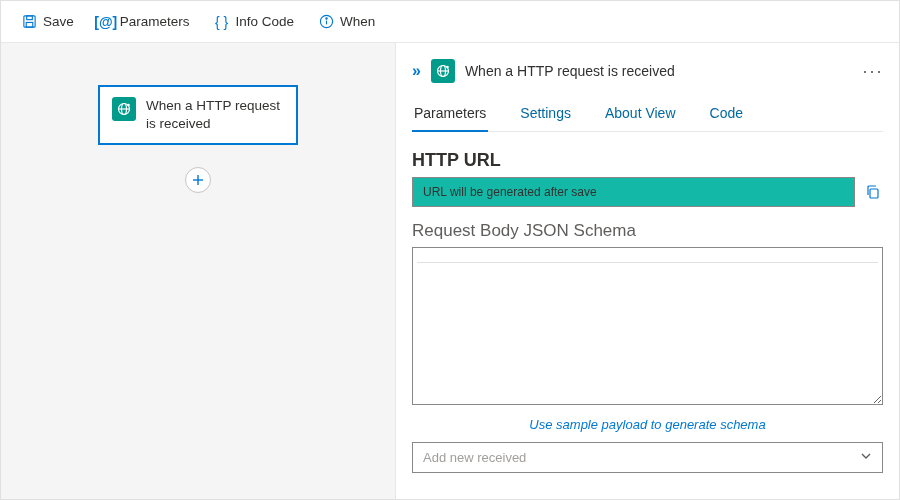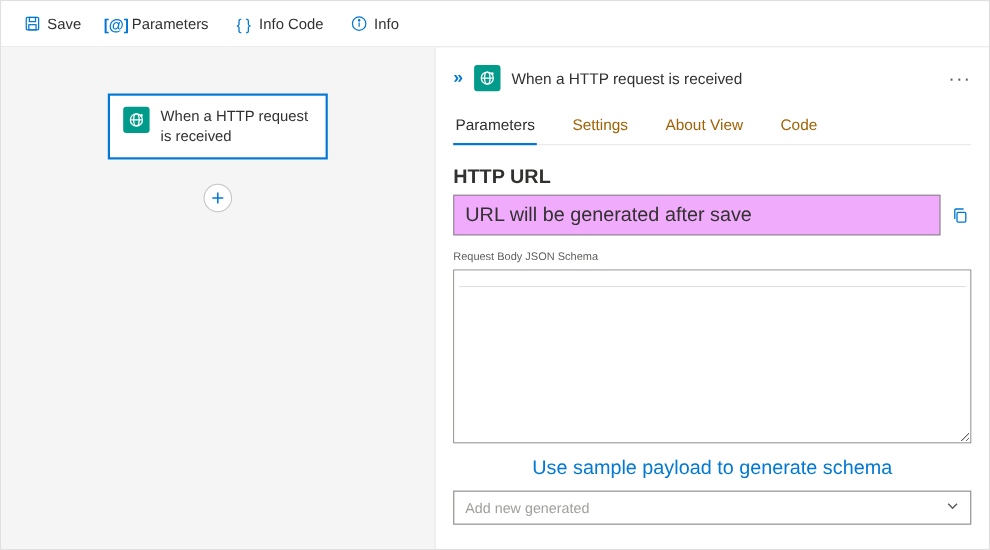--- a/index.html
+++ b/index.html
@@ -18,35 +18,35 @@
 
 .add-btn { width: 26px; height: 26px; border-radius: 50%; background: #fff; border: 1px solid #c8c6c4; display: flex; align-items: center; justify-content: center; margin: 22px auto 0; color: #0078d4; font-size: 16px; cursor: pointer; }
 
 .panel { flex: 1; display: flex; flex-direction: column; padding: 12px 16px 0 16px; overflow: hidden; }
 .panel-header { display: flex; align-items: center; gap: 10px; height: 32px; margin-bottom: 10px; }
 .collapse-btn { color: #0078d4; font-weight: bold; font-size: 16px; cursor: pointer; background:none; border:none; }
 .panel-title { font-size: 14px; color: #323130; flex: 1; }
 .more-btn { color: #605e5c; font-size: 18px; cursor: pointer; letter-spacing: 1px; background:none; border:none; }
 
 .tabs { display: flex; gap: 30px; border-bottom: 1px solid #e8e8e8; margin-bottom: 18px; }
-.tab { font-size: 14px; color: #a16207; padding: 8px 2px 10px; cursor: pointer; position: relative; background:none; border:none; }
+.tab { font-size: 14px; color: #0369a1; padding: 8px 2px 10px; cursor: pointer; position: relative; background:none; border:none; }
 .tab.active { color: #323130; }
 .tab.active::after { content: ''; position: absolute; left: 0; right: 0; bottom: -1px; height: 2.5px; background: #0078d4; }
 
 .section-label { font-size: 18px; font-weight: 600; color: #323130; margin-bottom: 6px; }
 .url-row { display: flex; align-items: center; gap: 8px; margin-bottom: 14px; }
-.url-box { flex: 1; background: #f0abfc; border: 1px solid #8a8886; padding: 7px 10px; font-size: 18px; color: #323130; }
+.url-box { flex: 1; background: #14b8a6; border: 1px solid #8a8886; padding: 7px 10px; font-size: 12px; color: #323130; }
 .copy-btn { width: 20px; height: 20px; color: #0078d4; cursor: pointer; display:flex; align-items:center; justify-content:center; background:none; border:none; }
 
-.schema-label { font-size: 10px; color: #605e5c; margin-bottom: 6px; }
+.schema-label { font-size: 17px; color: #605e5c; margin-bottom: 6px; }
 .schema-area-wrapper { position: relative; border: 1px solid #8a8886; background:#fff; height:158px; }
 .schema-area-wrapper textarea { border: none; width:100%; height:100%; outline:none; padding: 14px 4px 4px 8px; font-family: monospace; font-size:12px; }
 .schema-top-line { position:absolute; top:14px; left:4px; right:4px; height:1px; background:#e0e0e0; }
 
-.sample-link { color: #0078d4; font-size: 18px; margin: 12px 0 10px; cursor: pointer; display: inline-block; background:none; border:none; }
+.sample-link { color: #0078d4; font-size: 13px; margin: 12px 0 10px; cursor: pointer; display: inline-block; background:none; border:none;font-style:italic; }
 
 .param-select { display: flex; align-items: center; justify-content: space-between; border: 1px solid #8a8886; padding: 7px 10px; font-size: 13px; color: #a19f9d; cursor: pointer; }
 .chev { color: #605e5c; }
 </style>
 </head>
 <body>
 
 <div class="toolbar">
   <button class="toolbar-btn">
     <span class="tb-icon">
@@ -67,21 +67,21 @@
     <span>Info Code</span>
   </button>
   <button class="toolbar-btn">
     <span class="tb-icon">
       <svg width="15" height="15" viewBox="0 0 16 16" fill="none" stroke="#0078d4" stroke-width="1.2">
           <circle cx="8" cy="8" r="6.5"></circle>
           <line x1="8" y1="7" x2="8" y2="11"></line>
           <circle cx="8" cy="4.8" r="0.7" fill="#0078d4"></circle>
         </svg>
     </span>
-    <span>Info</span>
+    <span>When</span>
   </button>
 </div>
 
 <div class="main">
   <div class="canvas">
     <div class="trigger-node">
       <span class="trigger-icon">
         <svg width="16" height="16" viewBox="0 0 16 16" fill="none" stroke="#fff" stroke-width="1.2">
             <circle cx="8" cy="8" r="5.5"></circle>
             <ellipse cx="8" cy="8" rx="2.5" ry="5.5"></ellipse>
@@ -138,21 +138,21 @@
 
     <div class="schema-label">Request Body JSON Schema</div>
     <div class="schema-area-wrapper">
       <div class="schema-top-line"></div>
       <textarea style=""></textarea>
     </div>
 
     <button class="sample-link">Use sample payload to generate schema</button>
 
     <div class="param-select">
-      <span>Add new generated</span>
+      <span>Add new received</span>
       <span class="chev">
         <svg width="12" height="12" viewBox="0 0 12 12" fill="none" stroke="#605e5c" stroke-width="1.4">
             <polyline points="2,4 6,8 10,4"></polyline>
           </svg>
       </span>
     </div>
   </div>
 </div>
 
 </body></html>

